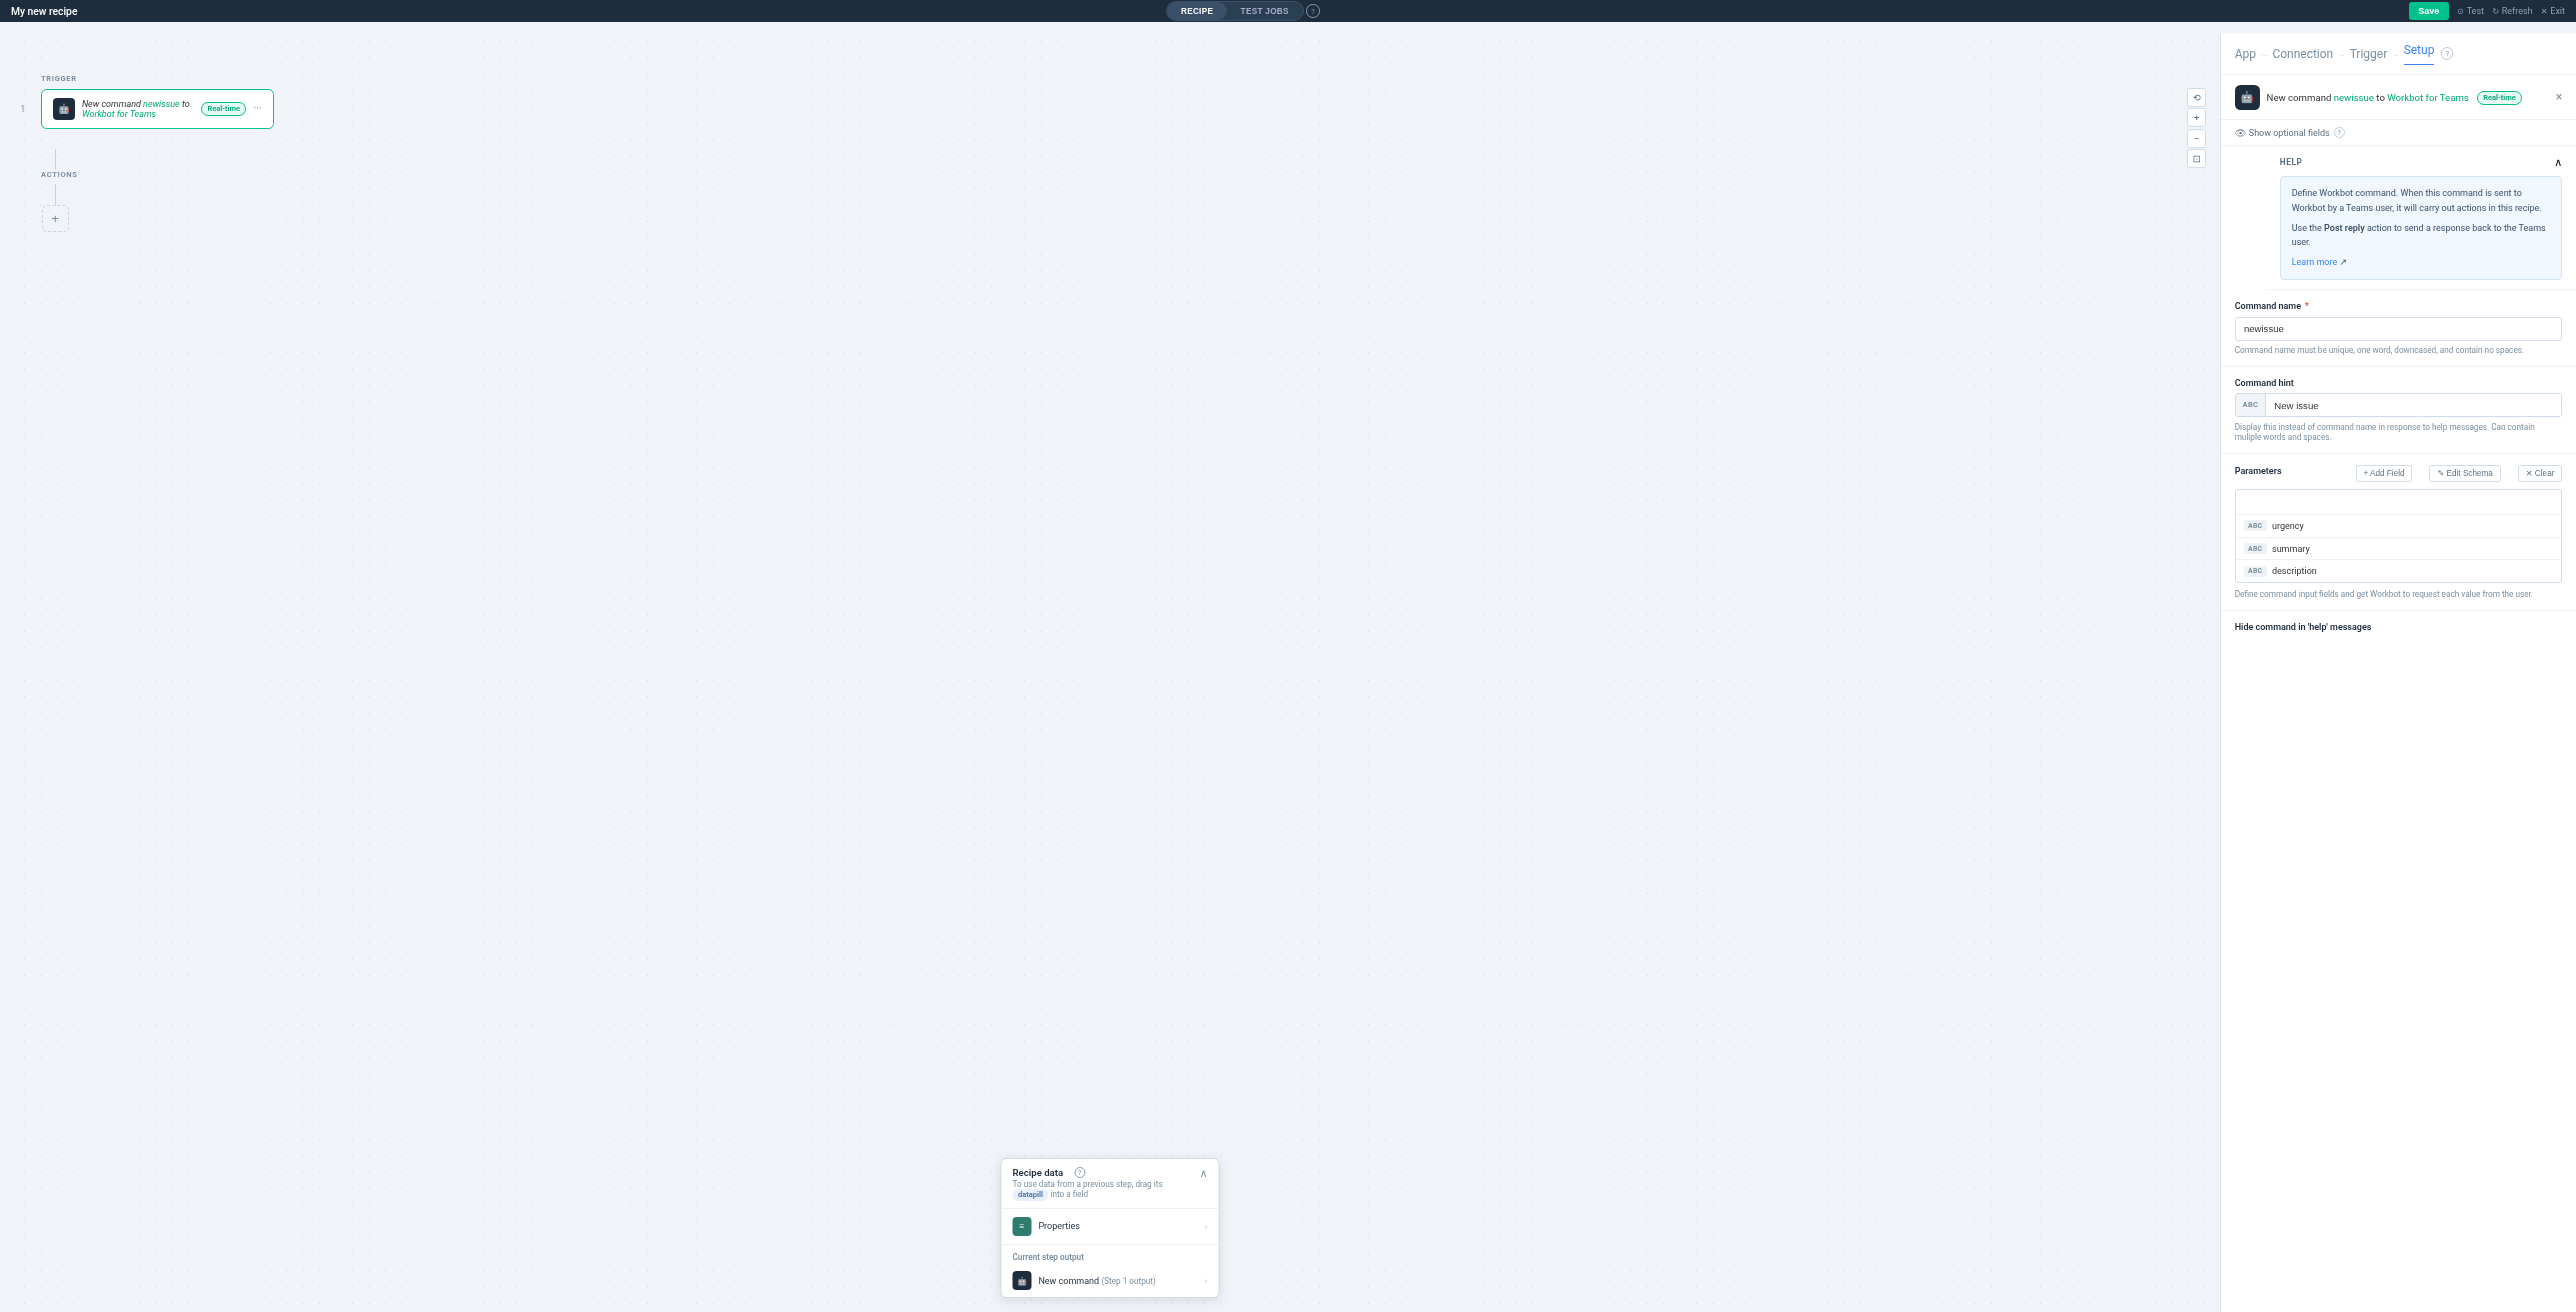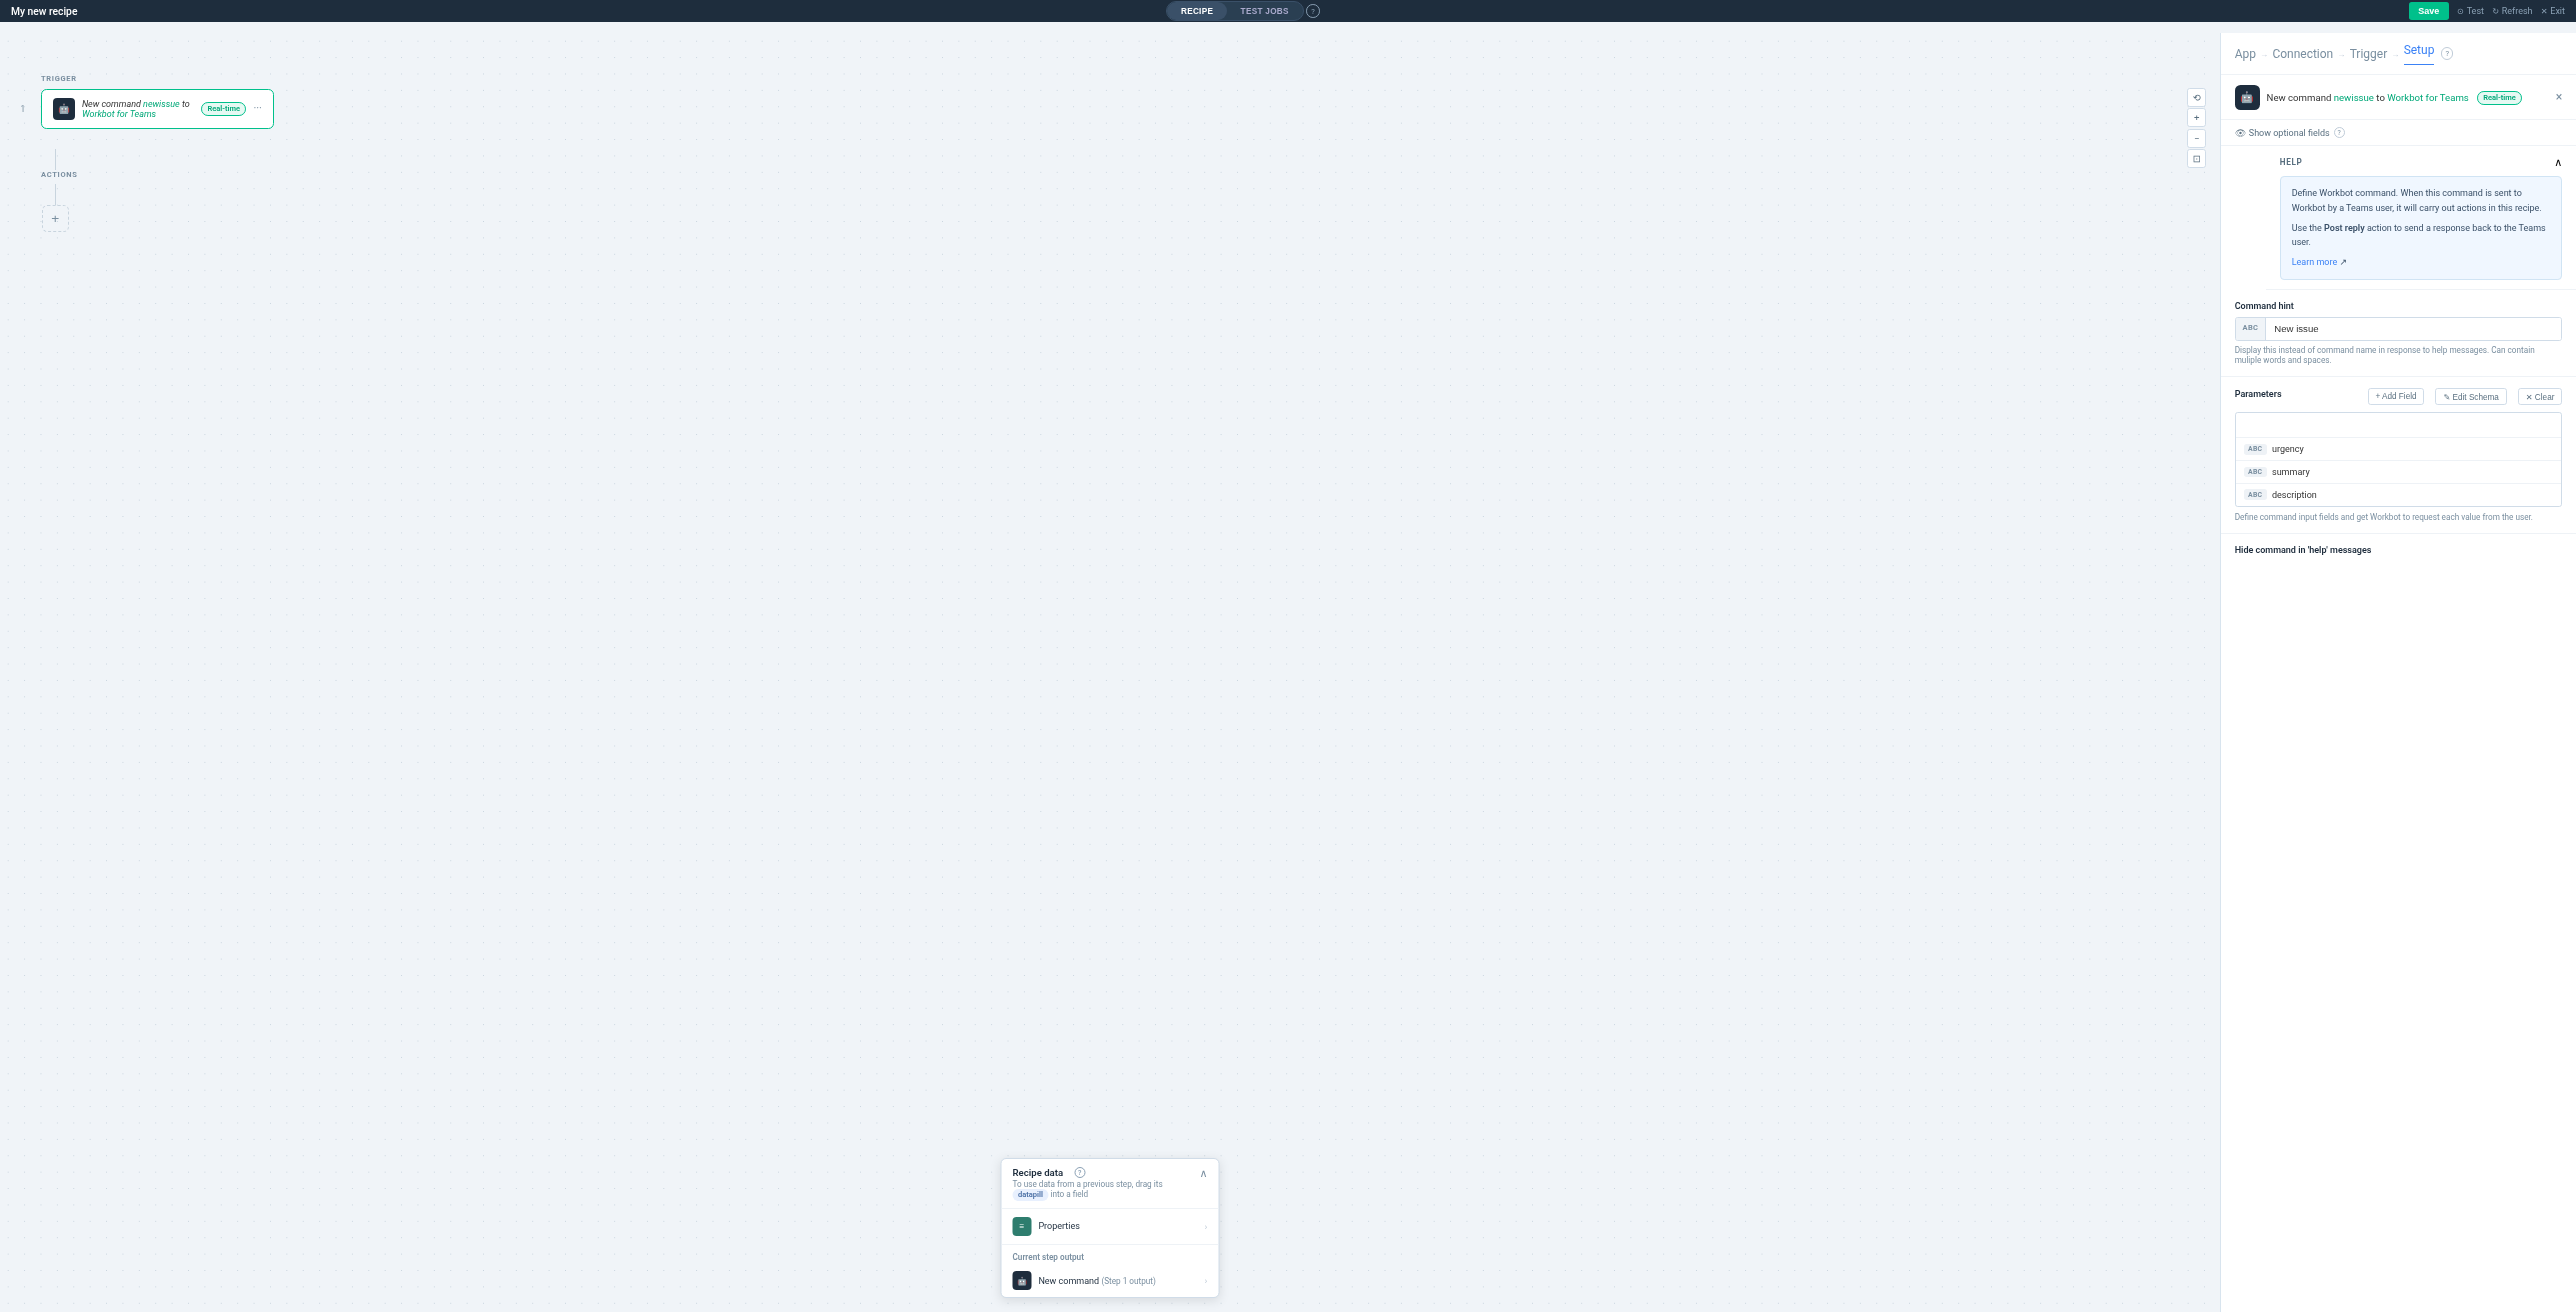--- a/index.html
+++ b/index.html
@@ -484,21 +484,21 @@
       border-bottom: 0.7px solid #eef2f6;
     }
     .params-header {
       display: flex;
       align-items: center;
       justify-content: space-between;
       margin-bottom: 6.9px;
     }
     .params-actions {
       display: flex;
-      gap: 11px;
+      gap: 17px;
     }
     .params-btn {
       border: 0.7px solid #d0dce8;
       border-radius: 2.7px;
       padding: 2.7px 6.9px;
       font-size: 8.2px;
       color: #5a7080;
       cursor: pointer;
       background: #fff;
       display: flex;
@@ -703,20 +703,28 @@
         </div>
         <div class="help-content">
           <p>Define Workbot command. When this command is sent to Workbot by a Teams user, it will carry out actions in this recipe.</p>
           <p>
             <span>Use the </span><strong>Post reply</strong><span> action to send a response back to the Teams user.</span>
           </p>
           <a href="#">Learn more</a> ↗
         </div>
       </div>
 
+      <div class="form-section">
+        <div class="field-label">
+          <span>Command name</span>
+          <span class="required">*</span>
+        </div>
+        <input class="field-input" type="text" value="newissue" style="">
+        <div class="field-hint">Command name must be unique, one word, downcased, and contain no spaces.</div>
+      </div>
 
       <div class="form-section">
         <div class="field-label">Command hint</div>
         <div class="hint-input-wrapper">
           <div class="hint-prefix">ABC</div>
           <input class="hint-input" type="text" value="New issue" style="">
         </div>
         <div class="field-hint">Display this instead of command name in response to help messages. Can contain muliple words and spaces.</div>
       </div>
 

